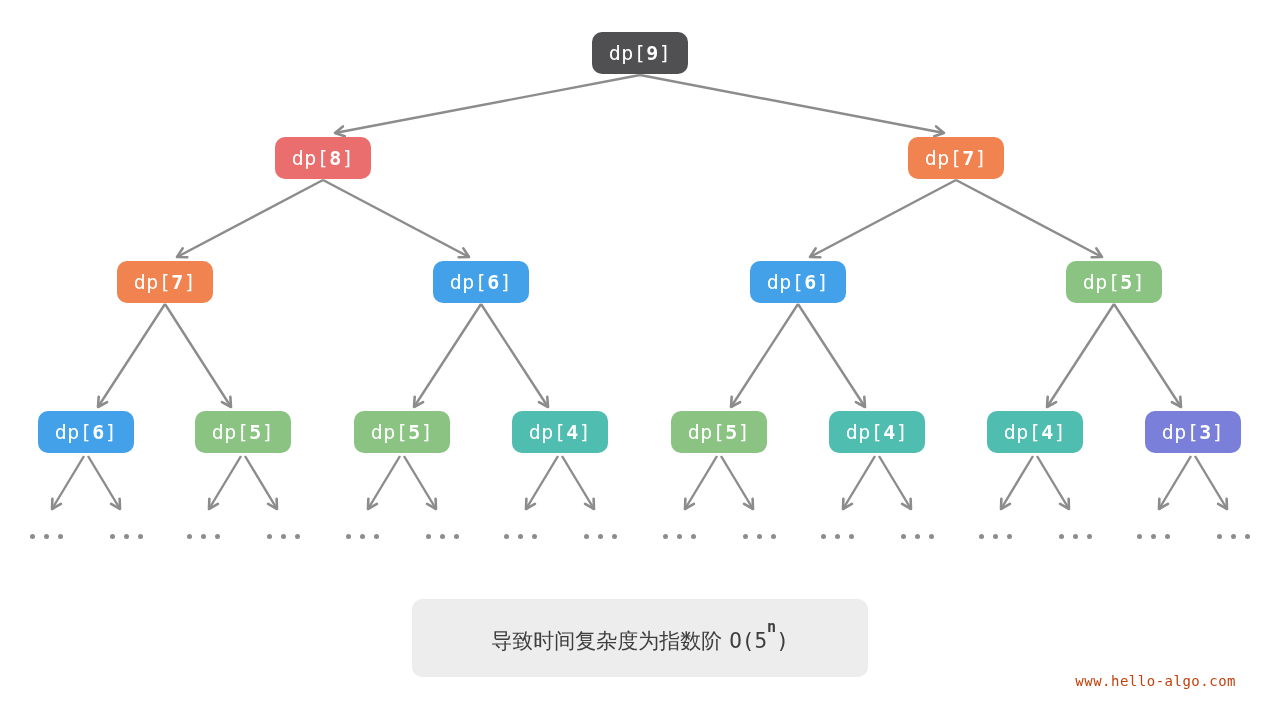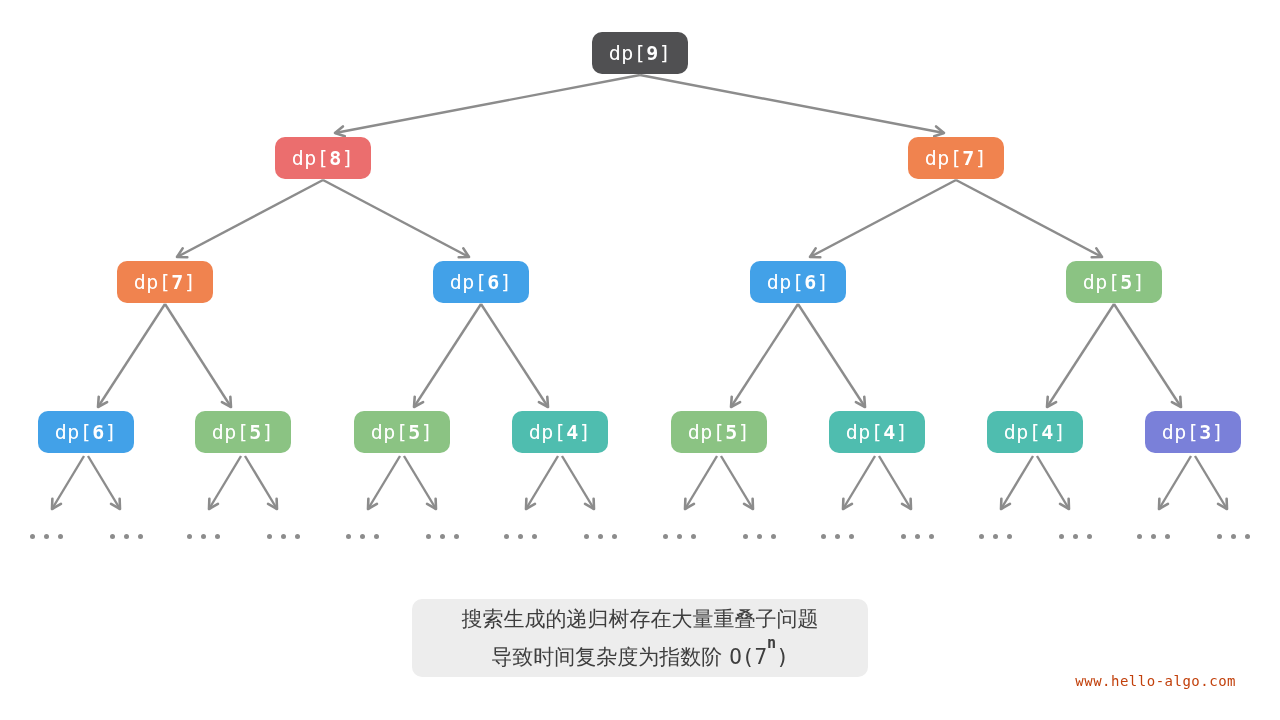--- a/index.html
+++ b/index.html
@@ -223,17 +223,16 @@
         <i style="background: rgb(140, 140, 140);"></i>
         <i style="background: rgb(140, 140, 140);"></i>
       </div>
       <div class="dots" style="left: 1217px; top: 534px;">
         <i style="background: rgb(140, 140, 140);"></i>
         <i style="background: rgb(140, 140, 140);"></i>
         <i style="background: rgb(140, 140, 140);"></i>
       </div>
     </div>
   <div class="caption" style="background: rgb(237, 237, 237); color: rgb(62, 62, 62);">
-    <div>搜索生成的递归树存在大量重叠子问题</div>
-    <div><span>导致时间复杂度为指数阶</span><span class="formula"><span>O(7</span><sup>n</sup><span>)</span></span></div>
+    <div><span>导致时间复杂度为指数阶</span><span class="formula"><span>O(5</span><sup>n</sup><span>)</span></span></div>
   </div>
   <div class="watermark" style="color: #c2410c;">www.hello-algo.com</div>
 </div>
 
 </body></html>

